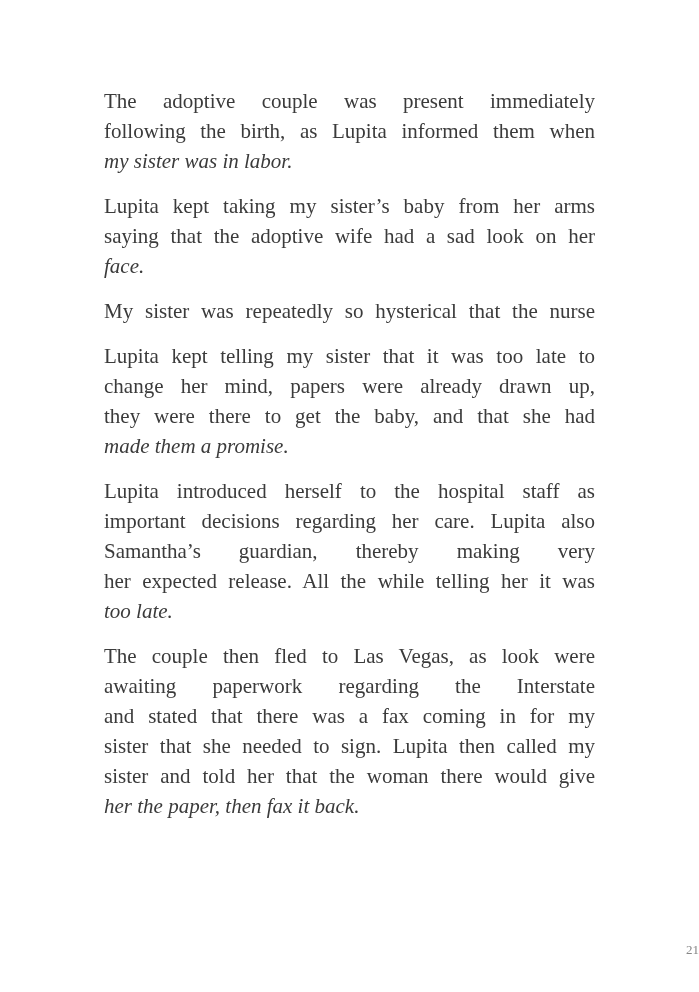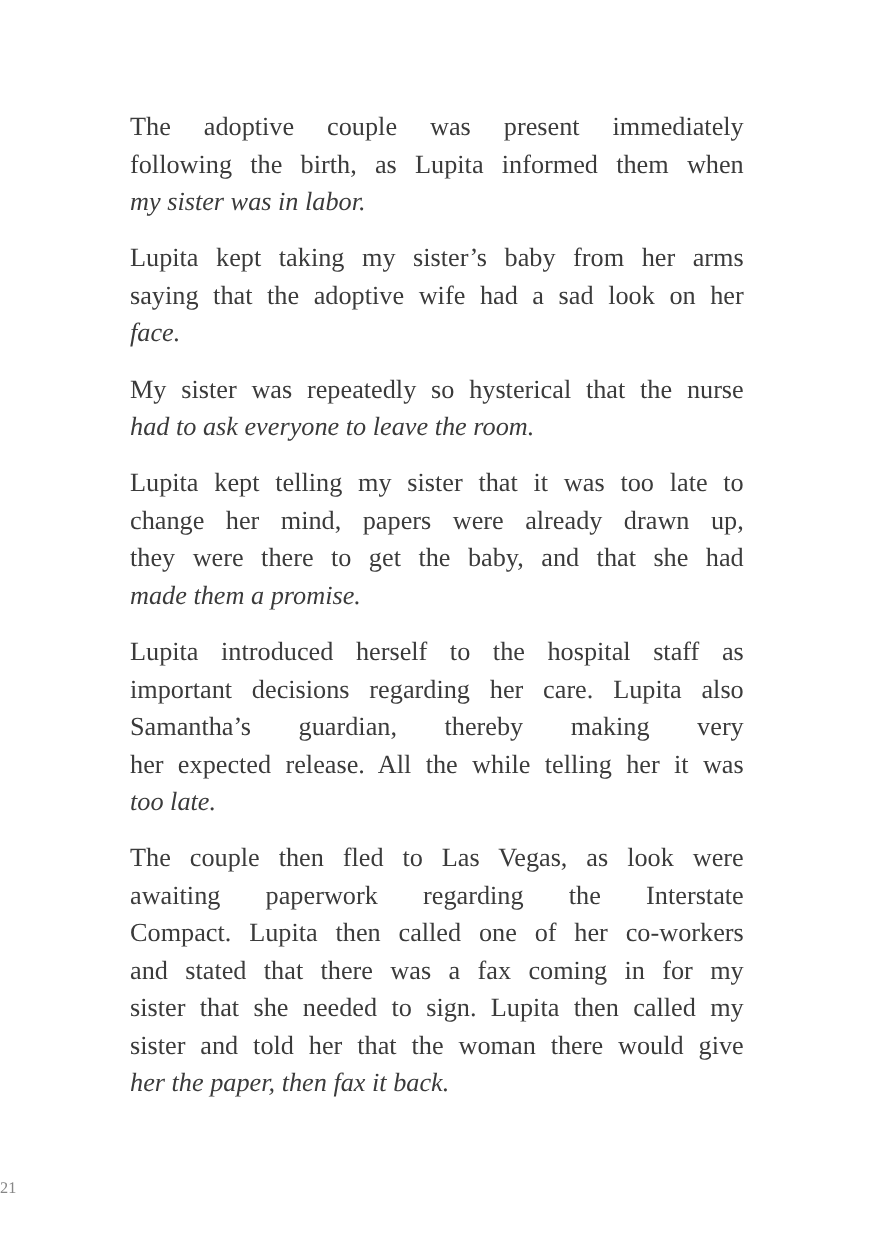--- a/index.html
+++ b/index.html
@@ -43,21 +43,21 @@
   .line.last {
     text-align-last: left;
     font-style: italic;
     -moz-text-align-last: left;
   }
   .page-number {
     position: absolute;
     left: 0;
     top: 942px;
     width: 699px;
-    text-align: left;
+    text-align: right;
     font-size: 13px;
     color: #868686;
   }
 </style>
 </head>
 <body>
 
 <div class="page">
   <div class="text-block">
 
@@ -68,42 +68,40 @@
     </p>
 
     <p class="paragraph">
       <span class="line" style="display:block">Lupita kept taking my sister’s baby from her arms</span>
       <span class="line" style="display:block">saying that the adoptive wife had a sad look on her</span>
       <span class="line last" style="display:block">face.</span>
     </p>
 
     <p class="paragraph">
       <span class="line" style="display:block">My sister was repeatedly so hysterical that the nurse</span>
-      <span class="line last" style="display:block">had to ask everyone to leave the room.</span>
     </p>
 
     <p class="paragraph">
       <span class="line" style="display:block">Lupita kept telling my sister that it was too late to</span>
       <span class="line" style="display:block">change her mind, papers were already drawn up,</span>
       <span class="line" style="display:block">they were there to get the baby, and that she had</span>
       <span class="line last" style="display:block">made them a promise.</span>
     </p>
 
     <p class="paragraph">
       <span class="line" style="display:block">Lupita introduced herself to the hospital staff as</span>
       <span class="line" style="display:block">important decisions regarding her care. Lupita also</span>
       <span class="line" style="display:block">Samantha’s guardian, thereby making very</span>
       <span class="line" style="display:block">her expected release. All the while telling her it was</span>
       <span class="line last" style="display:block">too late.</span>
     </p>
 
     <p class="paragraph">
       <span class="line" style="display:block">The couple then fled to Las Vegas, as look were</span>
       <span class="line" style="display:block">awaiting paperwork regarding the Interstate</span>
-      <span class="line" style="display:block">Compact. Lupita then called one of her co-workers</span>
       <span class="line" style="display:block">and stated that there was a fax coming in for my</span>
       <span class="line" style="display:block">sister that she needed to sign. Lupita then called my</span>
       <span class="line" style="display:block">sister and told her that the woman there would give</span>
       <span class="line last" style="display:block">her the paper, then fax it back.</span>
     </p>
 
   </div>
 
   <div class="page-number">21</div>
 </div>

